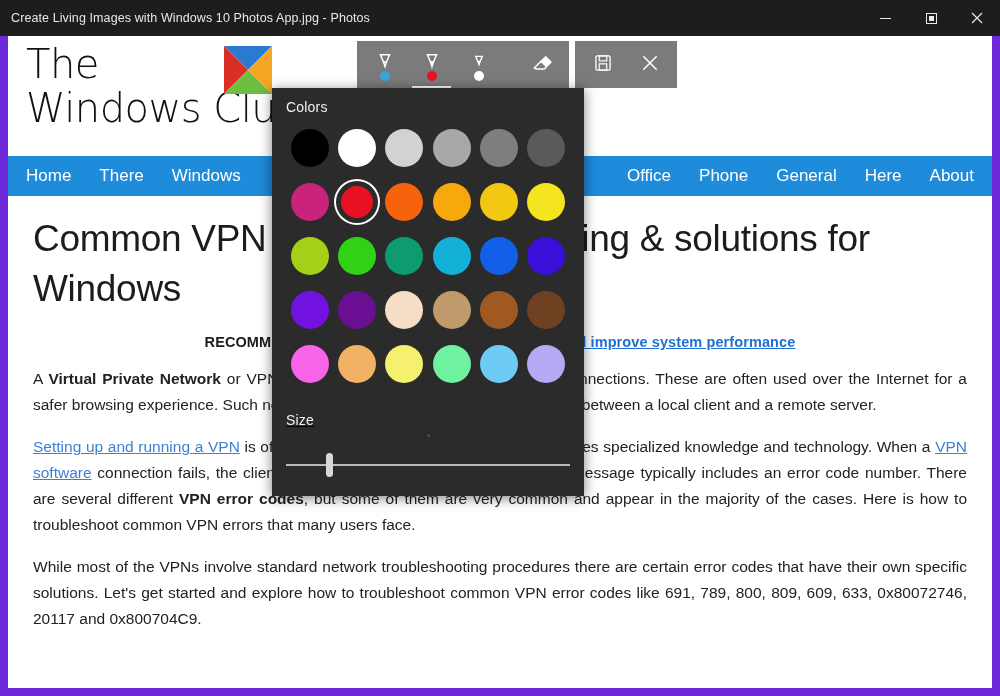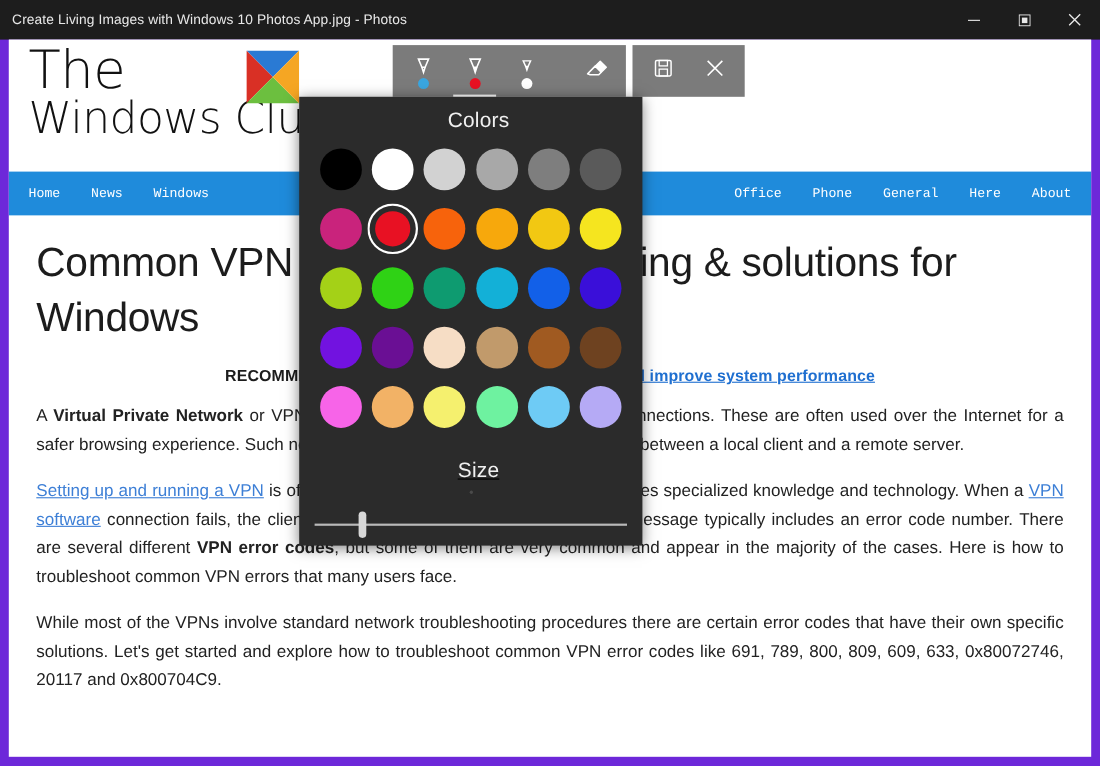--- a/index.html
+++ b/index.html
@@ -33,40 +33,40 @@
     position: absolute; top: 36px; left: 8px; width: 984px; height: 652px;
     background: #ffffff; overflow: hidden;
   }
 
   .site-header {
     position: relative; height: 120px; background: #fff;
     display: flex; align-items: flex-start;
   }
   .logo-wrap { position: relative; padding: 6px 0 0 18px; }
   .logo-line1 {
-    font-family: "DejaVu Sans", sans-serif; font-size: 48px; color: #111; line-height: 44px;
+    font-family: "DejaVu Sans", sans-serif; font-size: 40px; color: #111; line-height: 44px;
     font-weight: 300; letter-spacing: -0.5px;
   }
   .logo-line2 {
     font-family: "DejaVu Sans", sans-serif; font-size: 40px; color: #111; line-height: 44px;
     font-weight: 300; letter-spacing: -0.5px;
   }
   .logo-mark {
     position: absolute; left: 216px; top: 10px; width: 48px; height: 48px;
   }
 
   .nav {
     position: relative; height: 40px; background: #1f8bdb;
     display: flex; align-items: center; padding: 0 18px;
   }
   .nav-left { display: flex; gap: 28px; }
   .nav-right { display: flex; gap: 28px; margin-left: auto; align-items: flex-end; }
   .nav a {
-    color: #fff; font-size: 12px; text-decoration: none; white-space: nowrap;
-    font-family: Liberation Mono, monospace;
+    color: #fff; font-size: 17px; text-decoration: none; white-space: nowrap;
+    font-family: Liberation Sans, sans-serif;
   }
   .nav-underline { position: absolute; left: 0; bottom: -3px; width: 100%; height: 3px; background: #fff; }
 
   .article { padding: 18px 25px 0 25px; }
   .headline {
     font-size: 37px; line-height: 50px; color: #1c1c1c; font-weight: 400;
     font-family: "Liberation Sans", sans-serif; letter-spacing: -0.3px;
   }
   .recommended {
     text-align: center; margin-top: 20px; font-size: 14.5px; font-weight: bold;
@@ -101,21 +101,21 @@
     position: absolute; bottom: -1px; left: 4px; right: 4px; height: 3px; background: #fff;
   }
 
   
   .flyout {
     position: absolute; left: 272px; top: 88px; width: 312px; height: 408px;
     background: #2b2b2b; z-index: 45;
     box-shadow: 0 2px 12px rgba(0,0,0,.5);
   }
   .flyout-label {
-    color: #f0f0f0; font-size: 19px; padding: 11px 0 0 14px; letter-spacing: .2px; text-align: center;
+    color: #f0f0f0; font-size: 14px; padding: 11px 0 0 14px; letter-spacing: .2px;
   }
   .swatch-grid {
     padding: 10px 14px 0 14px;
     display: grid; grid-template-columns: repeat(6, 1fr);
     row-gap: 8px; column-gap: 0px; justify-items: center;
   }
   .swatch-cell {
     width: 46px; height: 46px; display: flex; align-items: center; justify-content: center;
     border-radius: 50%;
   }
@@ -185,21 +185,21 @@
             <polygon points="0,48 24,24 48,48" fill="#6cbf3f"></polygon>
             <polygon points="48,0 48,48 24,24" fill="#f5a623"></polygon>
           </svg>
         </span>
       </div>
     </div>
 
     <div class="nav">
       <div class="nav-left">
         <a href="#">Home</a>
-        <a href="#">News</a>
+        <a href="#">There</a>
         <a href="#">Windows</a>
       </div>
       <div class="nav-right">
         <a href="#">Office</a>
         <a href="#">Phone</a>
         <a href="#">General</a>
         <a href="#">Here</a>
         <a href="#">About</a>
       </div>
       <div class="nav-underline"></div>

